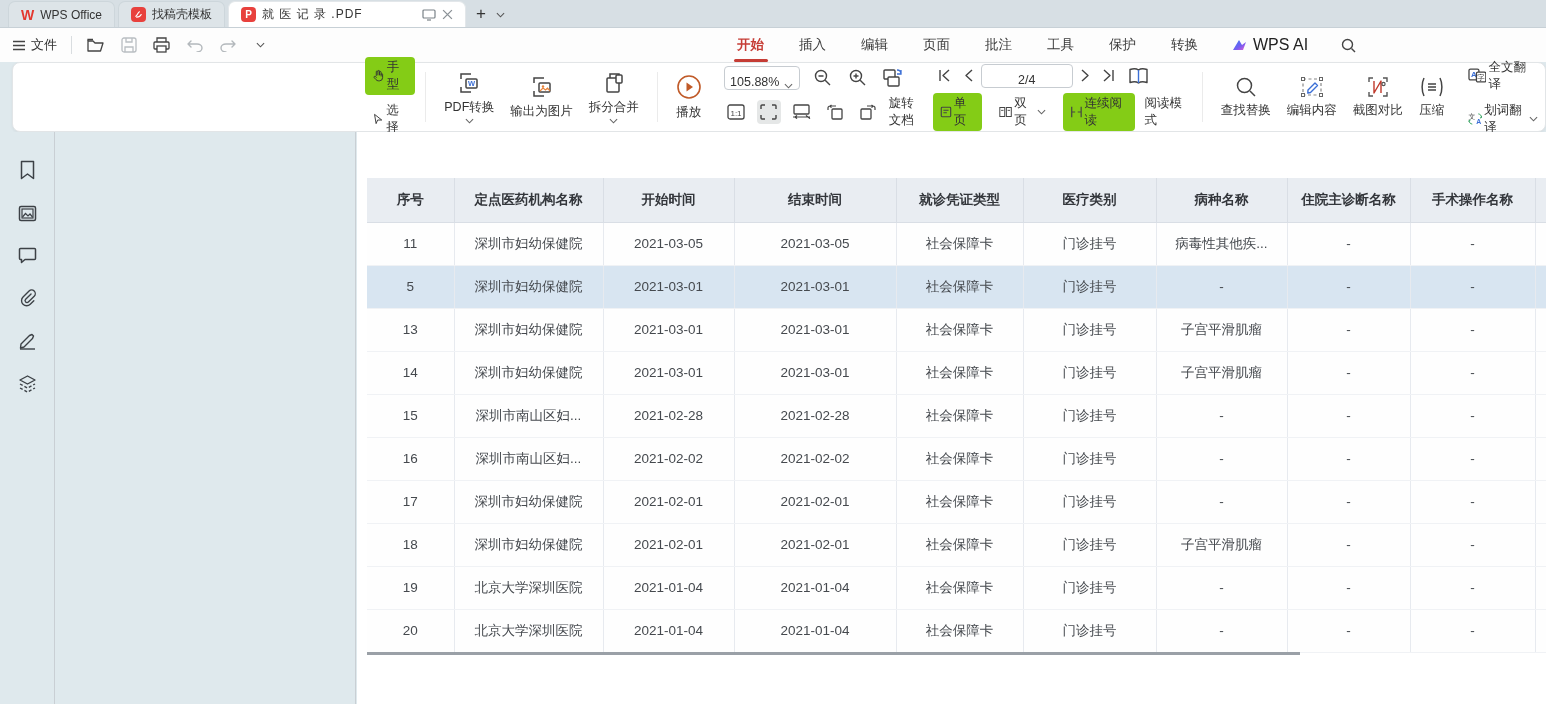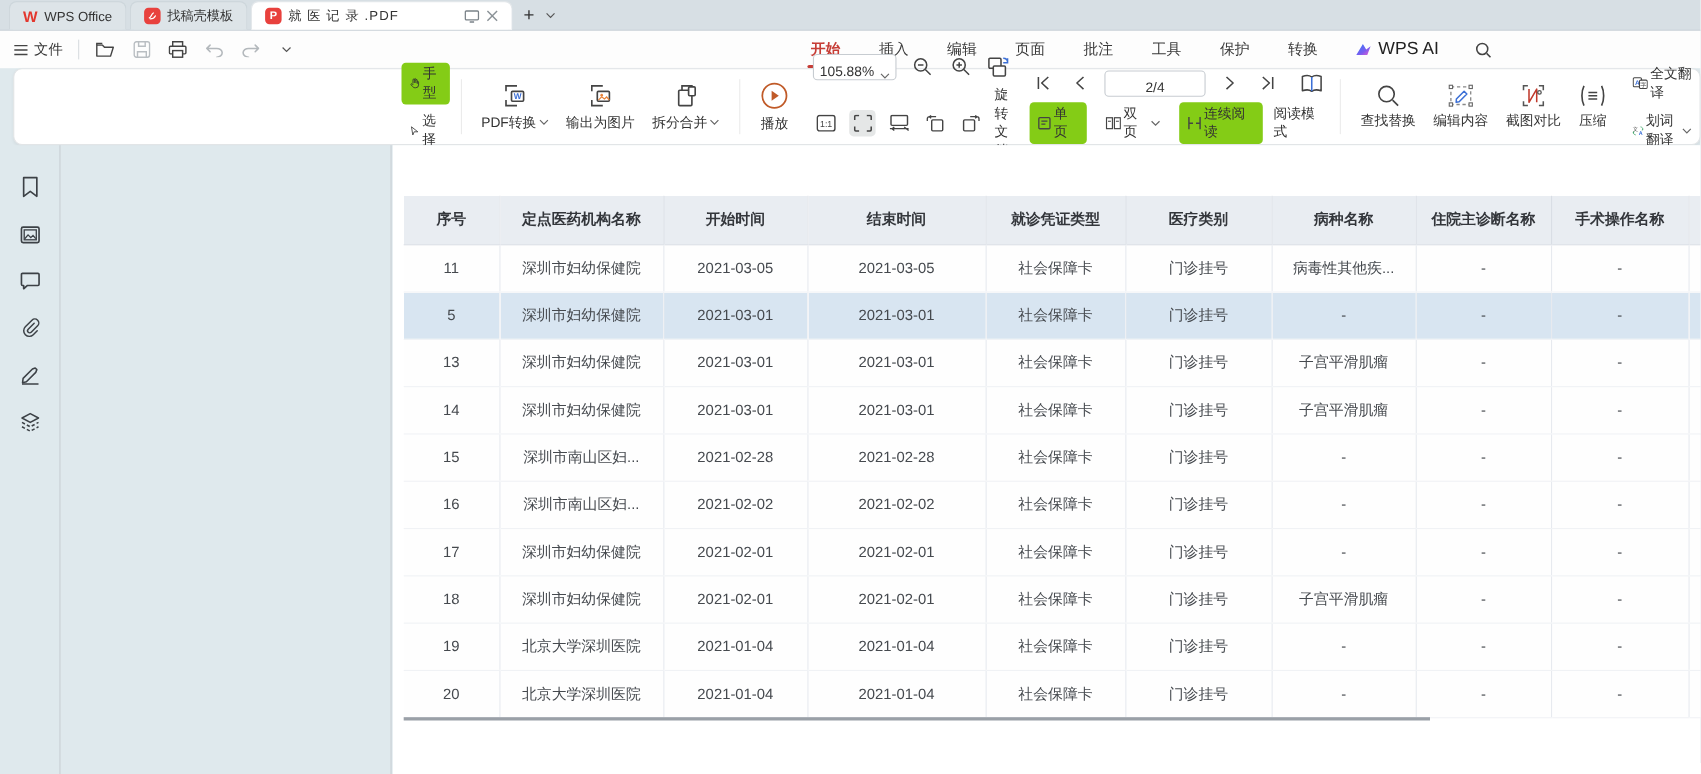--- a/index.html
+++ b/index.html
@@ -42,21 +42,21 @@
     background:#fff; border:1px solid #e2e5e7; border-radius:8px;
     box-shadow:0 1px 3px rgba(0,0,0,.05);
     display:flex; align-items:center; padding-left:352px; }
   .tsep { width:1px; height:50px; background:#ebebeb; margin:0 10px; flex:none; }
   .stackgrp { display:flex; flex-direction:column; gap:5px; justify-content:center; }
   .smallbtn { display:flex; align-items:center; gap:2px; font-size:12.5px; color:#333;
     padding:2px 7px; border-radius:4px; }
   .smallbtn.sel { background:#84cc16; }
   .bigbtn { display:flex; flex-direction:column; align-items:center; justify-content:center;
     gap:4px; font-size:12.5px; color:#333; padding:3px 8px; border-radius:4px; flex:none; }
-  .bigbtn .lbl { display:flex; align-items:center; gap:2px; white-space:nowrap; }
+  .bigbtn .lbl { display:flex; align-items:center; gap:2px; white-space:nowrap;flex-direction:column; }
   .chev { width:9px; height:6px; flex:none; }
   .row { display:flex; align-items:center; }
   .boxctl { border:1px solid #c7ccd1; border-radius:4px; height:24px; display:flex;
     align-items:flex-end; justify-content:center; font-size:12.5px; color:#333; background:#fff; }
   .iconbtn { width:24px; height:24px; display:flex; align-items:center; justify-content:center;
     border-radius:4px; flex:none; }
   .iconbtn.sel { background:#e5e7e7; }
   svg.i { display:block; }
 
   
@@ -322,21 +322,21 @@
         <svg class="i" width="18" height="16" viewBox="0 0 18 16">
             <rect x="2" y="5" width="10" height="10" rx="1" fill="none" stroke="#444" stroke-width="1.3"></rect>
             <path d="M8 2h6a2 2 0 012 2v2M12.5 1l1.7 1.2-1.7 1.4" fill="none" stroke="#444" stroke-width="1.2"></path>
           </svg>
       </span>
       <span style="font-size:12.5px; color:#333;">旋转文档</span>
     </div>
   </div>
 
   <div class="stackgrp" style="margin-left:16px;">
-    <div class="row" style="gap:10px;">
+    <div class="row" style="">
       <span class="iconbtn">
         <svg class="i" width="13" height="13" viewBox="0 0 13 13">
             <path d="M2 1v11M11 1L5 6.5l6 5.5" fill="none" stroke="#444" stroke-width="1.4" stroke-linejoin="round"></path>
           </svg>
       </span>
       <span class="iconbtn">
         <svg class="i" width="10" height="13" viewBox="0 0 10 13">
             <path d="M8 1L2 6.5 8 12" fill="none" stroke="#444" stroke-width="1.4" stroke-linejoin="round"></path>
           </svg>
       </span>

